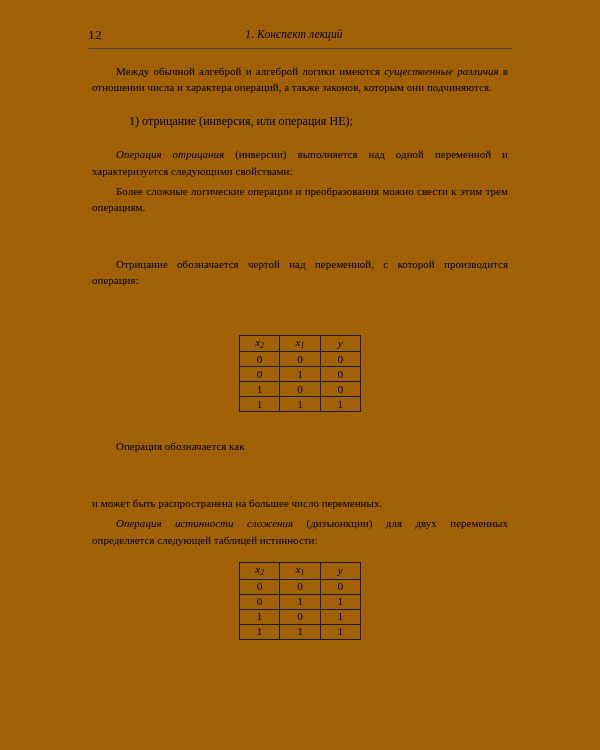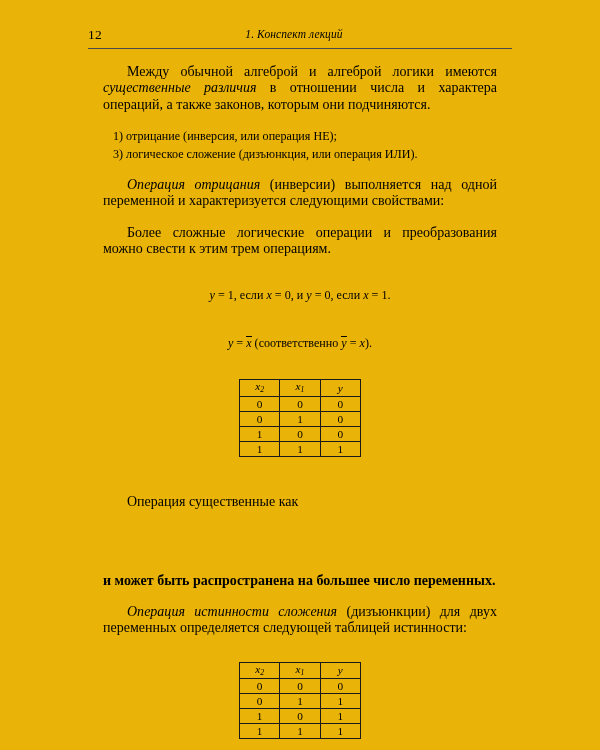--- a/index.html
+++ b/index.html
@@ -12,21 +12,21 @@
     background: #ffffff;
     font-family: "Liberation Serif", "DejaVu Serif", serif;
     color: #000000;
     overflow: hidden;
   }
 
   .page {
     position: relative;
     width: 600px;
     height: 750px;
-    background: #eab308;
+    background: #a16207;
     box-sizing: border-box;
   }
 
   .content {
     position: absolute;
     left: 88px;
     top: 28px;
     width: 424px;
   }
 
@@ -53,31 +53,31 @@
   }
   .rule {
     border-top: 1.6px solid #4a4a4a;
     margin-top: 2px;
     margin-bottom: 14px;
     width: 100%;
   }
 
   
   p.para {
-    margin: 15px;
-    font-size: 14px;
+    margin: 4px;
+    font-size: 11px;
     line-height: 16.4px;
     text-align: justify;
     text-indent: 24px;
     hyphens: manual;
     letter-spacing: 0.01px;
   }
-  p.para.noindent { text-indent: 0; font-weight: bold; }
+  p.para.noindent { text-indent: 0; }
   p.list {
-    margin: 1px;
+    margin: 17px;
     font-size: 12.1px;
     line-height: 16.4px;
     text-indent: 24px;
     text-align: left;
   }
   .it { font-style: italic; }
 
   
   .formula {
     margin: 0;
@@ -142,36 +142,34 @@
     <div class="runhead">
       <span class="folio">12</span>
       <span class="title">1. Конспект лекций</span>
     </div>
     <div class="rule"></div>
 
     <p class="para"><span>Между обычной алгеброй и алгеброй логики имеются </span><span class="it">существенные различия</span><span> в отношении числа и характера операций, а также законов, которым они подчиняются.</span></p>
 
 
     <p class="list">1) отрицание (инверсия, или операция НЕ);</p>
-    <p class="list">3) логическое сложение (дизъюнкция, или операция ИЛИ).</p>
 
     <p class="para"><span class="it">Операция отрицания</span><span> (инверсии) выполняется над одной переменной и характеризуется следующими свойствами:</span></p>
 
     <p class="para">Более сложные логические операции и преобразования можно свести к этим трем операциям.</p>
 
     <div class="sp14"></div>
 
-    <p class="formula"><span class="v">y</span><span> = 1,  если  </span><span class="v">x</span><span> = 0,  и  </span><span class="v">y</span><span> = 0,  если  </span><span class="v">x</span><span> = 1.</span></p>
 
     <div class="sp18"></div>
 
+    <p class="para">Отрицание обозначается чертой над переменной, с которой производится операция:</p>
 
     <div class="sp14"></div>
 
-    <p class="formula"><span class="v">y</span><span> = </span><span class="ovl">x</span><span>  (соответственно  </span><span class="ovl">y</span><span> = </span><span class="v">x</span><span>).</span></p>
 
     <div class="sp18"></div>
 
 
     <div class="sp10"></div>
 
     <div class="tablewrap">
       <table class="truth">
         <thead>
           <tr>
@@ -200,21 +198,21 @@
             <td>1</td>
             <td>1</td>
             <td>1</td>
           </tr>
         </tbody>
       </table>
     </div>
 
     <div class="sp22"></div>
 
-    <p class="para">Операция существенные как</p>
+    <p class="para">Операция обозначается как</p>
 
     <div class="sp14"></div>
 
 
     <div class="sp18"></div>
 
     <p class="para noindent">и может быть распространена на большее число переменных.</p>
 
     <p class="para"><span class="it">Операция истинности сложения</span><span> (дизъюнкции) для двух переменных определяется следующей таблицей истинности:</span></p>
 

